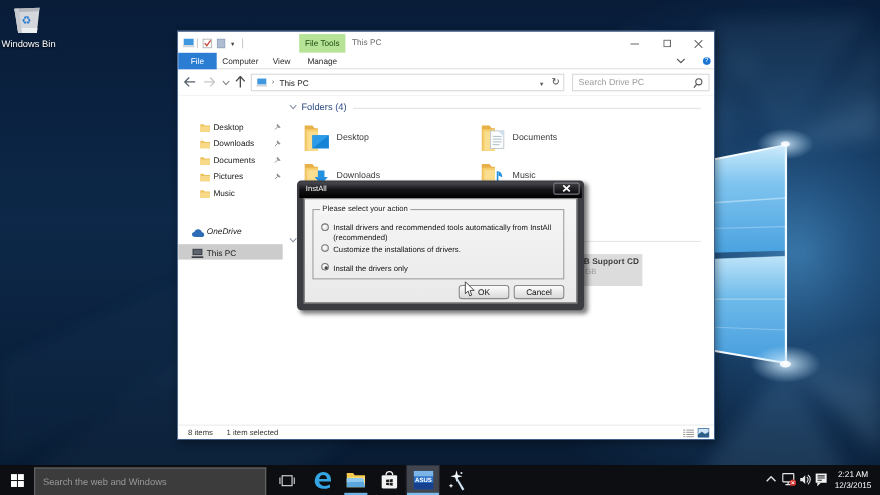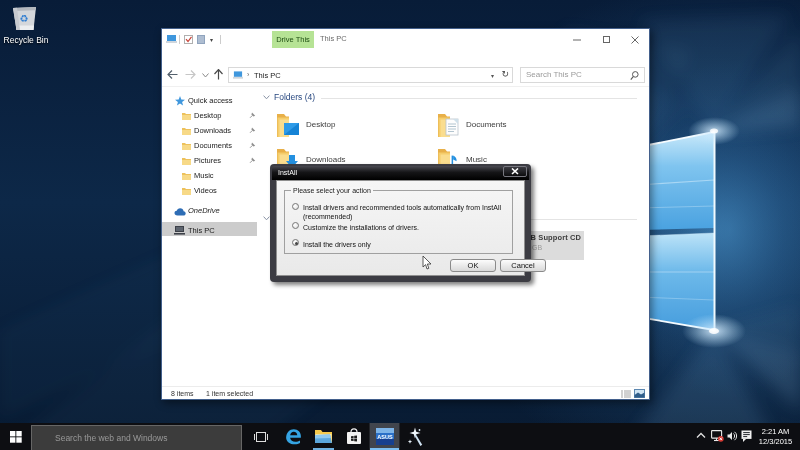--- a/index.html
+++ b/index.html
@@ -38,21 +38,21 @@
               background:linear-gradient(#f6f6f6, #e9e9e9); border:1px solid #8f8f8f; }
   .dlg-x { position:absolute; right:4px; top:2px; width:24px; height:11px;
            background:linear-gradient(#3a3a40,#0c0c0e); border:1px solid #77777f; border-radius:2px;
            color:#fff; font-size:8px; font-weight:bold; text-align:center; line-height:10px; }
   .groupbox { position:absolute; left:7px; top:9px; width:229px; height:64px; border:1px solid #a0a0a0; }
   .gb-label { position:absolute; left:6px; top:-4px; background:#f7f7f7; padding:0 2px; font-size:7px; color:#1a1a1a; }
   .radio { position:absolute; width:7px; height:7px; border-radius:50%; border:1px solid #777;
            background:radial-gradient(circle at 35% 35%, #fff, #dcdcdc); }
   .rtext { position:absolute; font-size:7px; color:#111; line-height:9px; }
   .dbtn { position:absolute; width:46px; height:13px; border:1px solid #8a8a8a; border-radius:3px;
-          background:linear-gradient(#fcfcfc,#d9d9d9); font-size:7.5px; color:#111; text-align:center; line-height:12px;margin-left:33px; }
+          background:linear-gradient(#fcfcfc,#d9d9d9); font-size:7.5px; color:#111; text-align:center; line-height:12px; }
 
   
   .taskbar { position:absolute; left:0; top:423px; width:800px; height:27px; background:#0d0e12; }
   .tsearch { position:absolute; left:31px; top:2px; width:211px; height:25px; background:#3c3c3c;
              border:1px solid #666; border-bottom:none; color:#9a9a9a; font-size:8.5px; line-height:24px; }
   .clock { position:absolute; left:750px; top:4px; width:51px; color:#fff; font-size:7.5px; text-align:center; line-height:9.5px; }
   .tlabel { position:absolute; font-size:8px; color:#3b3b3b; }
 </style>
 </head>
 <body>
@@ -142,52 +142,62 @@
     <ellipse cx="714" cy="331" rx="5" ry="3" fill="#ffffff" opacity="0.85"></ellipse>
   </svg>
 
   <svg class="abs" style="left:11px;top:5px" width="27" height="27" viewBox="0 0 27 27">
     <polygon points="2,3 25,2 22.5,25 5.5,25" fill="#d4d7db"></polygon>
     <polygon points="2,3 25,2 24.2,5.2 2.9,6.1" fill="#b4b8be"></polygon>
     <polygon points="5,20.5 23,20.5 22.5,25 5.5,25" fill="#eceef0"></polygon>
     <polygon points="2,3 6,2.8 9,25 5.5,25" fill="#c7cacf"></polygon>
     <text x="13" y="17" text-anchor="middle" font-size="10" fill="#2e7dd1" font-family="Liberation Sans">♻</text>
   </svg>
-  <div class="abs" style="left:0;top:35px;width:52px;text-align:center;color:#fff;font-size:8.5px;text-shadow:0 1px 2px #000;">Recycle Bin</div>
+  <div class="abs" style="left:0;top:35px;width:52px;text-align:center;color:#fff;font-size:8.5px;text-shadow:0 1px 2px #000;">Windows Bin</div>
 
   <div class="window">
 
     <div class="titlebar">
       <svg class="qat-ico" style="left:4px" width="11" height="9" viewBox="0 0 11 9">
           <rect x="1" y="0" width="9" height="6" fill="#3f97dd"></rect>
           <rect x="0" y="6" width="11" height="2" fill="#cfd6dd"></rect>
         </svg>
       <div class="abs" style="left:17px;top:6px;width:1px;height:9px;background:#ccc"></div>
       <svg class="qat-ico" style="left:22px" width="9" height="9" viewBox="0 0 9 9">
           <rect x="0.5" y="0.5" width="8" height="8" fill="#fff" stroke="#b0b0b0"></rect>
           <path d="M2 4.2 L4 6.5 L7.5 1.8" stroke="#c8453a" stroke-width="1.2" fill="none"></path>
         </svg>
       <svg class="qat-ico" style="left:35px" width="8" height="9" viewBox="0 0 8 9">
           <rect x="0.5" y="0.5" width="7" height="8" fill="#aebdd1" stroke="#8fa3bd"></rect>
         </svg>
       <div class="abs" style="left:48px;top:7px;font-size:6px;color:#444">▾</div>
       <div class="abs" style="left:58px;top:6px;width:1px;height:9px;background:#ccc"></div>
-      <div class="dtools">Drive This</div>
+      <div class="dtools">File Tools</div>
       <div class="wtitle">This PC</div>
       <svg class="abs" style="right:68px;top:10px" width="8" height="2" viewBox="0 0 8 2">
           <path d="M0 1 L8 1" stroke="#666" stroke-width="1"></path>
         </svg>
       <svg class="abs" style="right:39px;top:7px" width="7" height="7" viewBox="0 0 7 7">
           <rect x="0.5" y="0.5" width="6" height="6" fill="none" stroke="#666" stroke-width="1"></rect>
         </svg>
       <svg class="abs" style="right:10px;top:7px" width="8" height="8" viewBox="0 0 8 8">
           <path d="M0.5 0.5 L7.5 7.5 M7.5 0.5 L0.5 7.5" stroke="#666" stroke-width="1"></path>
         </svg>
     </div>
 
+    <div class="tabrow">
+      <div class="tab filetab">File</div>
+      <div class="tab" style="left:40px;width:32px;">Computer</div>
+      <div class="tab" style="left:83px;width:22px;">View</div>
+      <div class="tab" style="left:112px;width:38px;">Manage</div>
+      <svg class="abs" style="right:26px;top:5px" width="8" height="5" viewBox="0 0 8 5">
+          <path d="M0.5 0.5 L4 4 L7.5 0.5" stroke="#555" stroke-width="1.1" fill="none"></path>
+        </svg>
+      <div class="abs" style="right:3px;top:4px;width:7px;height:7px;border-radius:50%;background:#1c76d3;color:#fff;font-size:5.5px;text-align:center;line-height:7px;">?</div>
+    </div>
 
     <div class="addr">
       <svg class="abs" style="left:5px;top:6px" width="11" height="9" viewBox="0 0 11 9">
           <path d="M5 0.5 L1 4.5 L5 8.5 M1 4.5 L10.5 4.5" stroke="#54606c" stroke-width="1.2" fill="none"></path>
         </svg>
       <svg class="abs" style="left:23px;top:6px" width="11" height="9" viewBox="0 0 11 9">
           <path d="M6 0.5 L10 4.5 L6 8.5 M10 4.5 L0.5 4.5" stroke="#c6c6c6" stroke-width="1.2" fill="none"></path>
         </svg>
       <svg class="abs" style="left:40px;top:9px" width="7" height="5" viewBox="0 0 7 5">
           <path d="M0.5 0.5 L3.5 4 L6.5 0.5" stroke="#8a8a8a" stroke-width="1" fill="none"></path>
@@ -199,37 +209,31 @@
         <svg class="abs" style="left:4px;top:3px" width="10" height="9" viewBox="0 0 11 9">
             <rect x="1" y="0" width="9" height="6" fill="#3f97dd"></rect>
             <rect x="0" y="6" width="11" height="2" fill="#cfd6dd"></rect>
           </svg>
         <div class="abs" style="left:18px;top:3px;font-size:7px;color:#666">›</div>
         <div class="abs" style="left:25px;top:3px;font-size:7.5px;color:#1a1a1a">This PC</div>
         <div class="abs" style="right:18px;top:4px;font-size:6px;color:#555">▾</div>
         <div class="abs" style="right:3px;top:1px;font-size:9px;color:#444">↻</div>
       </div>
       <div class="searchbox">
-        <div class="abs" style="left:5px;top:2px;font-size:8px;color:#9a9a9a">Search This PC</div>
+        <div class="abs" style="left:5px;top:2px;font-size:8px;color:#9a9a9a">Search Drive PC</div>
         <svg class="abs" style="right:5px;top:3px" width="9" height="10" viewBox="0 0 9 10">
             <circle cx="5.3" cy="3.4" r="2.8" fill="none" stroke="#555" stroke-width="1"></circle>
             <path d="M3.2 5.6 L0.8 8.6" stroke="#555" stroke-width="1.1"></path>
           </svg>
       </div>
     </div>
 
     <div class="main">
       <div class="side">
         <div class="abs" style="left:0;top:135px;width:95px;height:14px;background:#cccccc"></div>
-        <div class="sitem" style="top:6px;">
-            <svg class="abs" style="left:13px;top:3px" width="10" height="10" viewBox="0 0 10 10">
-              <path d="M5 0 L6.3 3.5 L10 3.7 L7.1 6 L8.1 9.6 L5 7.5 L1.9 9.6 L2.9 6 L0 3.7 L3.7 3.5 Z" fill="#3f97dd"></path>
-            </svg>
-            <span style="position:absolute;left:26px;">Quick access</span>
-          </div>
         <div class="sitem" style="top:21px;">
             <svg class="sfold abs" style="left:20px;top:4px" width="9" height="8" viewBox="0 0 9 8">
               <path d="M0 1 L3 1 L4 2 L9 2 L9 8 L0 8 Z" fill="#edc15c"></path>
               <path d="M0 3 L9 3 L9 8 L0 8 Z" fill="#f7d987"></path>
             </svg>
             <span style="position:absolute;left:32px;">Desktop</span>
             <svg class="abs" style="left:87px;top:4px" width="7" height="8" viewBox="0 0 7 8">
               <path d="M3 0.6 L6.2 3.8 L4.4 4.4 L2.4 2.4 Z" fill="#8f8f8f"></path>
               <path d="M3.4 3.4 L1 5.8" stroke="#8f8f8f" stroke-width="0.9" fill="none"></path>
             </svg>
@@ -266,27 +270,20 @@
               <path d="M3 0.6 L6.2 3.8 L4.4 4.4 L2.4 2.4 Z" fill="#8f8f8f"></path>
               <path d="M3.4 3.4 L1 5.8" stroke="#8f8f8f" stroke-width="0.9" fill="none"></path>
             </svg>
           </div>
         <div class="sitem" style="top:81px;">
             <svg class="sfold abs" style="left:20px;top:4px" width="9" height="8" viewBox="0 0 9 8">
               <path d="M0 1 L3 1 L4 2 L9 2 L9 8 L0 8 Z" fill="#edc15c"></path>
               <path d="M0 3 L9 3 L9 8 L0 8 Z" fill="#f7d987"></path>
             </svg>
             <span style="position:absolute;left:32px;">Music</span>
-          </div>
-        <div class="sitem" style="top:96px;">
-            <svg class="sfold abs" style="left:20px;top:4px" width="9" height="8" viewBox="0 0 9 8">
-              <path d="M0 1 L3 1 L4 2 L9 2 L9 8 L0 8 Z" fill="#edc15c"></path>
-              <path d="M0 3 L9 3 L9 8 L0 8 Z" fill="#f7d987"></path>
-            </svg>
-            <span style="position:absolute;left:32px;">Videos</span>
           </div>
         <div class="sitem" style="top:116px;">
             <svg class="abs" style="left:12px;top:5px" width="12" height="8" viewBox="0 0 12 8">
               <path d="M3.5 7.5 C1.5 7.5 0.5 6.3 0.5 5 C0.5 3.7 1.5 2.8 2.7 2.8 C3.2 1.2 4.5 0.3 6.1 0.3 C8 0.3 9.4 1.6 9.6 3.2 C10.9 3.3 11.7 4.3 11.7 5.4 C11.7 6.6 10.7 7.5 9.4 7.5 Z" fill="#2e6db5"></path>
             </svg>
             <span style="position:absolute;left:26px;font-style:italic;">OneDrive</span>
           </div>
         <div class="sitem" style="top:136px;">
             <svg class="abs" style="left:12px;top:3px" width="11" height="9" viewBox="0 0 11 9">
               <rect x="1" y="0" width="9" height="6" fill="#3c4048"></rect>
@@ -389,21 +386,21 @@
     </svg>
   </div>
 
   <div class="taskbar">
     <svg class="abs" style="left:10px;top:8px" width="12" height="12" viewBox="0 0 12 12">
       <rect x="0" y="0" width="5.4" height="5.4" fill="#fff"></rect>
         <rect x="6.3" y="0" width="5.4" height="5.4" fill="#fff"></rect>
       <rect x="0" y="6.3" width="5.4" height="5.4" fill="#fff"></rect>
         <rect x="6.3" y="6.3" width="5.4" height="5.4" fill="#fff"></rect>
     </svg>
-    <div class="tsearch"><span style="margin-left:23px;">Search the web and Windows</span></div>
+    <div class="tsearch"><span style="margin-left:7px;">Search the web and Windows</span></div>
 
     <svg class="abs" style="left:253px;top:7px" width="16" height="14" viewBox="0 0 16 14">
       <rect x="3.5" y="2.5" width="9" height="9" fill="none" stroke="#dedede" stroke-width="1"></rect>
       <path d="M1.5 4 L1.5 10 M14.5 4 L14.5 10" stroke="#dedede" stroke-width="1"></path>
     </svg>
 
     <svg class="abs" style="left:285px;top:5px" width="17" height="17" viewBox="0 0 18 18">
       <path d="M1.2 10 C1.5 4.6 4.8 1.2 9.3 1.2 C13.8 1.2 16.8 4.3 16.8 8.5 L16.8 10.3 L5.4 10.3 C5.8 13 8 14.6 10.9 14.6 C12.8 14.6 14.6 14.1 15.9 13.2 L15.9 16 C14.5 16.9 12.6 17.3 10.5 17.3 C5 17.3 1.2 14.4 1.2 10 Z M5.5 7.8 L13 7.8 C12.9 5.7 11.4 4.1 9.3 4.1 C7.2 4.1 5.8 5.6 5.5 7.8 Z" fill="#35a4e3"></path>
     </svg>
 

